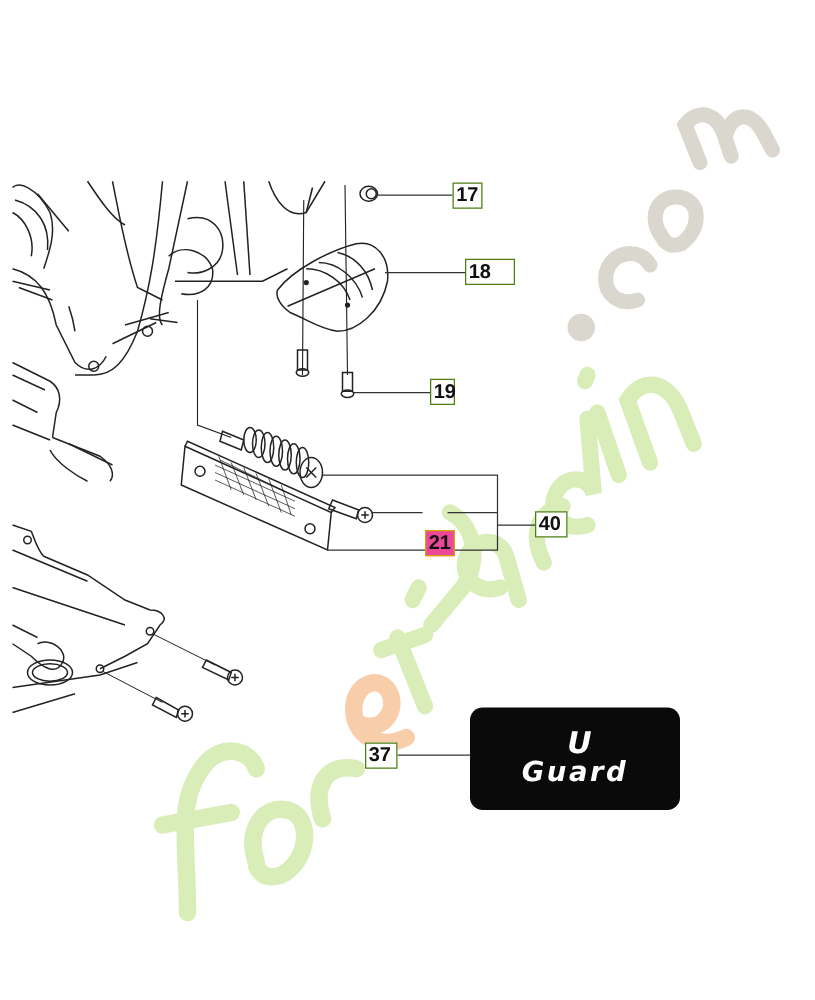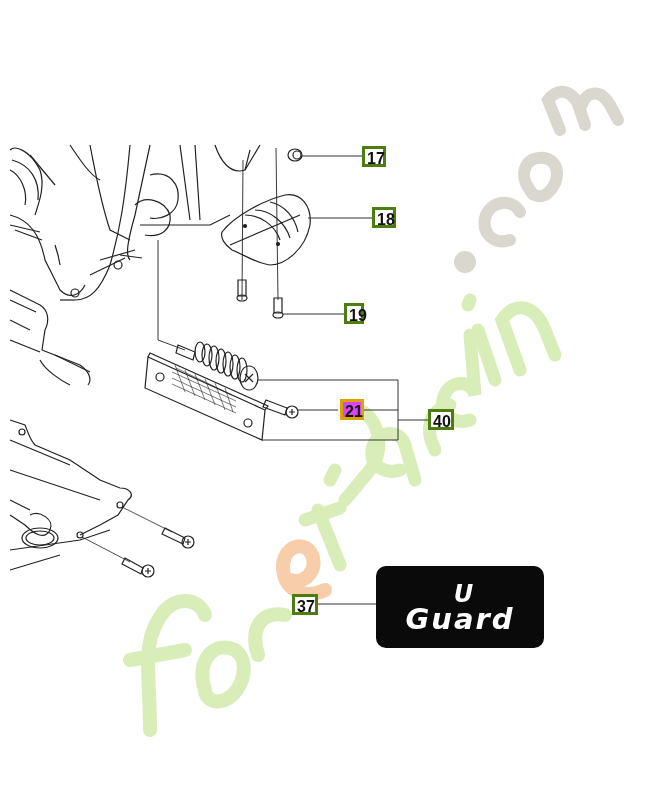--- a/index.html
+++ b/index.html
@@ -1,31 +1,31 @@
 <!DOCTYPE html>
 <html><head>
 <meta charset="utf-8">
 <style>
   html, body { margin:0; padding:0; background:#ffffff; }
   body { width:652px; height:800px; position:relative; overflow:hidden; font-family:"Liberation Sans", sans-serif; }
   #canvas { position:absolute; left:0; top:0; width:652px; height:800px; }
   .callout {
     position:absolute; font-family:"Liberation Sans", sans-serif; font-weight:bold;
     font-size:16px; line-height:18px; color:#111; padding:1px 2px;
-    border:3px solid #4d7c0f; background:#fff; box-sizing:border-box; text-align:left;
+    border:1px solid #4d7c0f; background:#fff; box-sizing:border-box; text-align:left;
   }
-  .callout.highlight { background:#d946ef; border-color:#d9a400; }
+  .callout.highlight { background:#ec4899; border-color:#d9a400;margin-top:25px; }
   .badge {
     position:absolute; left:376px; top:566px; width:168px; height:82px;
     background:#0a0a0a; border-radius:10px;
     display:flex; flex-direction:column; align-items:center; justify-content:center;
     color:#fff; font-family:"DejaVu Sans", sans-serif; font-weight:bold; font-style:italic;
   }
   .badge .l1 { font-size:24px; line-height:24px; letter-spacing:1px; margin-left:8px; }
-  .badge .l2 { font-size:29px; line-height:26px; letter-spacing:2px; }
+  .badge .l2 { font-size:22px; line-height:26px; letter-spacing:2px; }
 </style>
 </head>
 <body>
 
 <svg id="canvas" viewBox="0 0 652 800" xmlns="http://www.w3.org/2000/svg">
 
   <g fill="none" stroke-linecap="round">
     <g stroke="#d4ecb0" stroke-width="14" opacity="0.9">
       <path d="M150,730 C150,670 140,640 165,610 C180,595 200,600 205,615"></path>
       <path d="M130,660 L185,650"></path>
@@ -174,21 +174,21 @@
     <path d="M283,314 L344,314"></path>
     <path d="M258,380 L398,380 L398,440 L262,440"></path>
     <path d="M298,410 L338,410"></path>
     <path d="M358,410 L398,410"></path>
     <path d="M398,420 L428,420"></path>
     <path d="M318,604 L376,604"></path>
   </g>
 </svg>
 
 <div class="callout" style="left:362px;top:146px;width:24px;height:21px;">17</div>
-<div class="callout" style="left:372px;top:207px;width:24px;height:21px;">18</div>
+<div class="callout" style="left:372px;top:207px;width:40px;height:21px;">18</div>
 <div class="callout" style="left:344px;top:303px;width:20px;height:21px;">19</div>
 <div class="callout" style="left:428px;top:409px;width:26px;height:21px;">40</div>
 <div class="callout highlight" style="left:340px;top:399px;width:24px;height:21px;">21</div>
 <div class="callout" style="left:292px;top:594px;width:26px;height:21px;">37</div>
 
 <div class="badge">
   <div class="l1">U</div>
   <div class="l2">Guard</div>
 </div>
 

